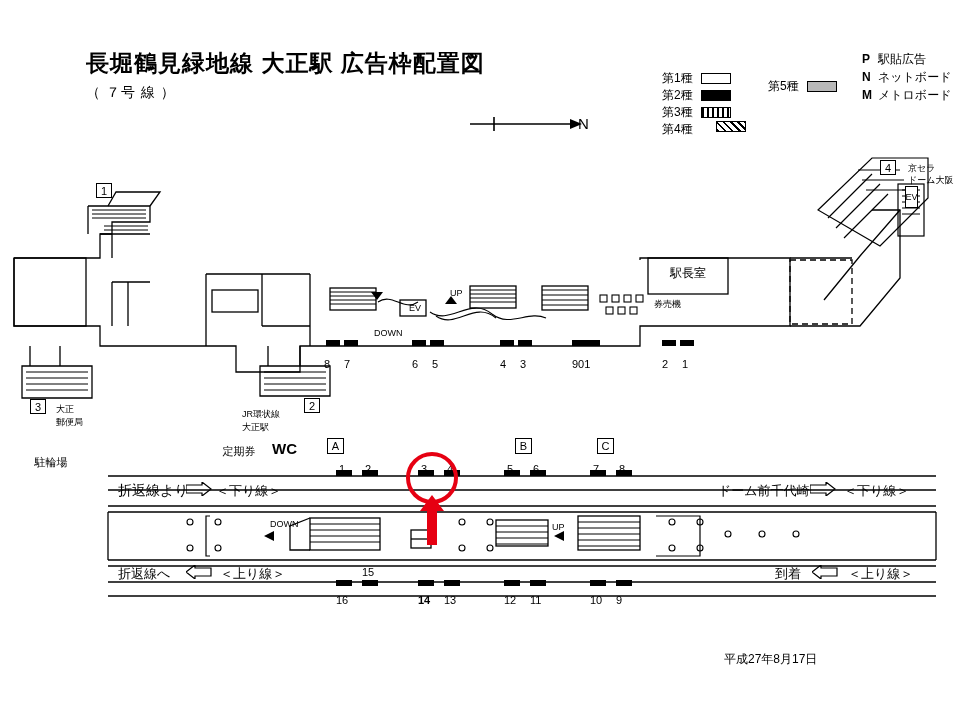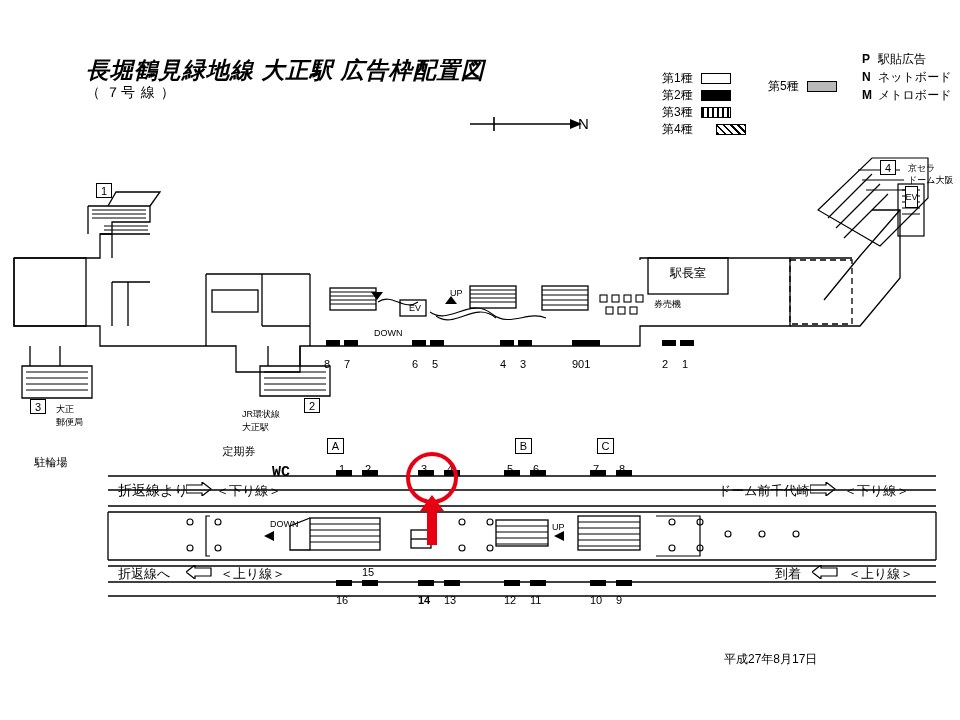--- a/index.html
+++ b/index.html
@@ -23,21 +23,21 @@
   .sw-diag{background:
      repeating-linear-gradient(45deg,#000 0 2px,#fff 2px 5px);}
   .sw-gray{background:#b9b9b9;}
   .labelbox{border:1.3px solid #000;background:#fff;box-sizing:border-box;
     display:flex;align-items:center;justify-content:center;font-size:11px;}
   svg{display:block;}
 </style>
 </head>
 <body>
 
-<div class="abs title" style="left:86px;top:55px;font-style:italic;">長堀鶴見緑地線  大正駅  広告枠配置図</div>
+<div class="abs title" style="left:86px;top:48px;">長堀鶴見緑地線  大正駅  広告枠配置図</div>
 <div class="abs subtitle" style="left:86px;top:84px;">（ ７号 線 ）</div>
 
 <div class="abs" style="left:470px;top:110px;width:140px;height:28px;">
   <svg width="140" height="28">
     <line x1="0" y1="14" x2="100" y2="14" stroke="#000" stroke-width="1.6"></line>
     <line x1="24" y1="7" x2="24" y2="21" stroke="#000" stroke-width="1.6"></line>
     <polygon points="100,9 112,14 100,19" fill="#000"></polygon>
   </svg>
 </div>
 <div class="abs" style="left:578px;top:115px;font-size:15px;">N</div>
@@ -48,21 +48,21 @@
     <span class="swatch" style="margin-left:8px;"></span>
   </div>
   <div style="display:flex;align-items:center;height:17px;">
     <span class="lg-label">第2種</span>
     <span class="swatch sw-solid" style="margin-left:8px;"></span>
   </div>
   <div style="display:flex;align-items:center;height:17px;">
     <span class="lg-label">第3種</span>
     <span class="swatch sw-vert" style="margin-left:8px;"></span>
   </div>
-  <div style="display:flex;align-items:center;height:17px;gap:15px;">
+  <div style="display:flex;align-items:flex-start;height:17px;gap:15px;">
     <span class="lg-label">第4種</span>
     <span class="swatch sw-diag" style="margin-left:8px;"></span>
   </div>
 </div>
 
 <div class="abs" style="left:768px;top:78px;display:flex;align-items:center;">
   <span class="lg-label">第5種</span>
   <span class="swatch sw-gray" style="margin-left:8px;"></span>
 </div>
 
@@ -197,21 +197,21 @@
     <rect x="518" y="190" width="14" height="6"></rect>
     <rect x="572" y="190" width="28" height="6"></rect>
     <rect x="662" y="190" width="14" height="6"></rect>
     <rect x="680" y="190" width="14" height="6"></rect>
   </g>
 </svg>
 </div>
 
 <div class="abs small" style="left:23px;top:455px;width:56px;text-align:center;">駐輪場</div>
 <div class="abs small" style="left:216px;top:444px;width:46px;text-align:center;">定期券</div>
-<div class="abs" style="left:272px;top:464px;font-size:15px;font-weight:bold;font-family:Liberation Mono, monospace;">WC</div>
+<div class="abs" style="left:272px;top:440px;font-size:15px;font-weight:bold;">WC</div>
 <div class="abs small" style="left:664px;top:265px;width:48px;text-align:center;font-size:12px;">駅長室</div>
 <div class="abs tiny" style="left:654px;top:298px;">券売機</div>
 <div class="abs tiny" style="left:404px;top:303px;width:22px;text-align:center;">EV</div>
 <div class="abs tiny" style="left:450px;top:288px;">UP</div>
 <div class="abs tiny" style="left:374px;top:328px;">DOWN</div>
 
 <div class="abs" style="left:444px;top:296px;">
   <svg width="14" height="12">
       <polygon points="7,0 13,8 1,8" fill="#000"></polygon>
     </svg>

